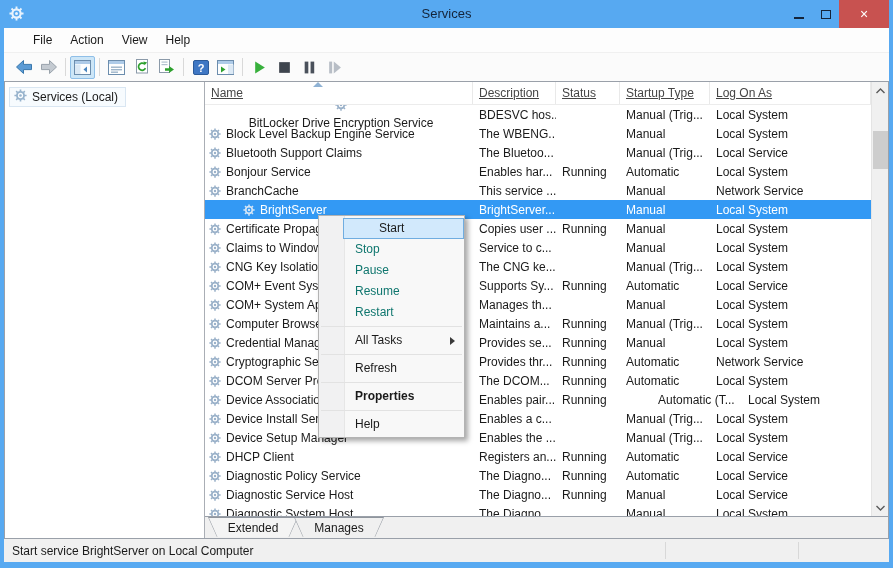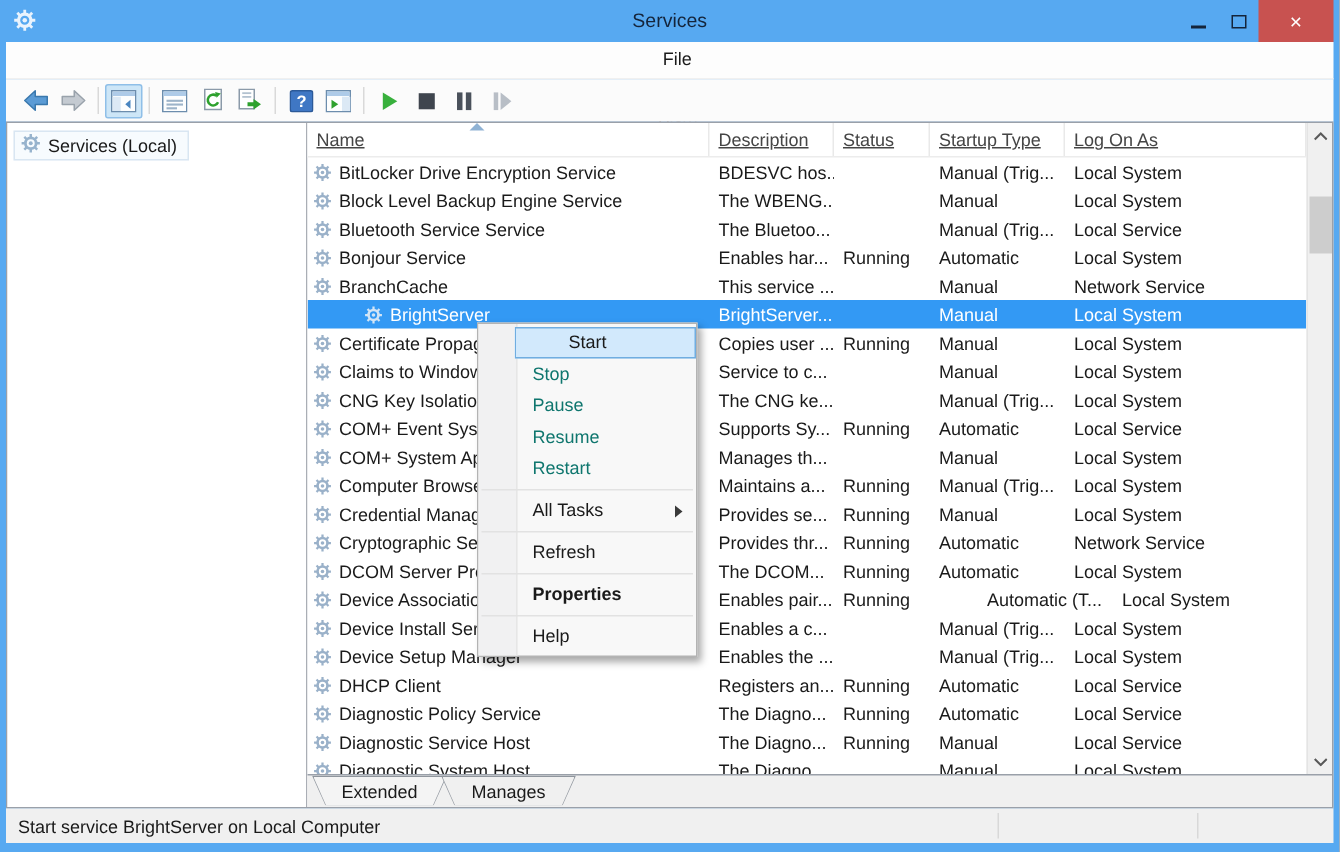--- a/index.html
+++ b/index.html
@@ -13,21 +13,21 @@
   .title { position:absolute; left:0; right:0; top:0; height:28px; line-height:28px;
            text-align:center; font-size:13px; color:#14243a; }
   .win-controls { position:absolute; right:4px; top:0; height:28px; display:flex; align-items:stretch; }
   .wc-btn { width:27px; display:flex; align-items:center; justify-content:center; color:#14243a; }
   .wc-btn.close { width:50px; background:#c85250; color:#fff; font-size:14px; }
   .glyph-min { width:10px; height:2px; background:#14243a; margin-top:8px; }
   .glyph-max { width:10px; height:9px; border:1.5px solid #14243a; }
 
   
   .menubar { position:absolute; top:28px; left:4px; right:4px; height:25px; background:#fdfdfd;
-             display:flex; align-items:center; padding-left:10px; border-bottom:1px solid #f0f0f0;flex-direction:column; }
+             display:flex; align-items:center; padding-left:20px; border-bottom:1px solid #f0f0f0; }
   .menu-top-item { padding:4px 9px; }
 
   
   .toolbar { position:absolute; top:53px; left:4px; right:4px; height:28px; background:#fbfbfb;
              display:flex; align-items:center; padding-left:7px; }
   .tb-btn { width:25px; height:23px; display:flex; align-items:center; justify-content:center;
             border:1px solid transparent; border-radius:2px; }
   .tb-btn.active { background:#cde6f7; border-color:#8fbfe8; }
   .tb-sep { width:1px; height:18px; background:#d9d9d9; margin:0 4px; }
 
@@ -251,21 +251,21 @@
           <div class="header-row" id="header-row">
             <div class="sort-wedge"></div>
           <div class="hcell" style="width: 268px;">Name</div>
               <div class="hcell" style="width: 83px;">Description</div>
               <div class="hcell" style="width: 64px;">Status</div>
               <div class="hcell" style="width: 90px;">Startup Type</div>
               <div class="hcell" style="width: 161px;">Log On As</div>
             </div>
           <div class="rows" id="rows">
               <div class="lrow">
-                <div class="cell c-name" style="width: 268px;">
+                <div class="cell c-name" style="width: 268px; flex-direction: column;">
                   <span style="display: flex;">
                     <svg width="12" height="12" viewBox="0 0 16 16">
                       <path d="M8 0.5 V3.2 M8 12.8 V15.5 M0.5 8 H3.2 M12.8 8 H15.5 M2.7 2.7 L4.6 4.6 M11.4 11.4 L13.3 13.3 M13.3 2.7 L11.4 4.6 M4.6 11.4 L2.7 13.3" stroke="#9ab1c9" stroke-width="2"></path>
                       <circle cx="8" cy="8" r="4.4" fill="none" stroke="#9ab1c9" stroke-width="2.3"></circle>
                       <circle cx="8" cy="8" r="1.6" fill="#9ab1c9"></circle>
                     </svg>
                   </span>
                   <span>BitLocker Drive Encryption Service</span>
                 </div>
                 <div class="cell c-description" style="width: 83px;">BDESVC hos...</div>
@@ -291,21 +291,21 @@
               </div>
               <div class="lrow">
                 <div class="cell c-name" style="width: 268px;">
                   <span style="display: flex;">
                     <svg width="12" height="12" viewBox="0 0 16 16">
                       <path d="M8 0.5 V3.2 M8 12.8 V15.5 M0.5 8 H3.2 M12.8 8 H15.5 M2.7 2.7 L4.6 4.6 M11.4 11.4 L13.3 13.3 M13.3 2.7 L11.4 4.6 M4.6 11.4 L2.7 13.3" stroke="#9ab1c9" stroke-width="2"></path>
                       <circle cx="8" cy="8" r="4.4" fill="none" stroke="#9ab1c9" stroke-width="2.3"></circle>
                       <circle cx="8" cy="8" r="1.6" fill="#9ab1c9"></circle>
                     </svg>
                   </span>
-                  <span>Bluetooth Service Service</span>
+                  <span>Bluetooth Support Claims</span>
                 </div>
                 <div class="cell c-description" style="width: 83px;">The Bluetoo...</div>
                 <div class="cell c-status" style="width: 64px;"></div>
                 <div class="cell c-startup_type" style="width: 90px;">Manual (Trig...</div>
                 <div class="cell c-log_on_as" style="width: 161px;">Local Service</div>
               </div>
               <div class="lrow">
                 <div class="cell c-name" style="width: 268px;">
                   <span style="display: flex;">
                     <svg width="12" height="12" viewBox="0 0 16 16">

